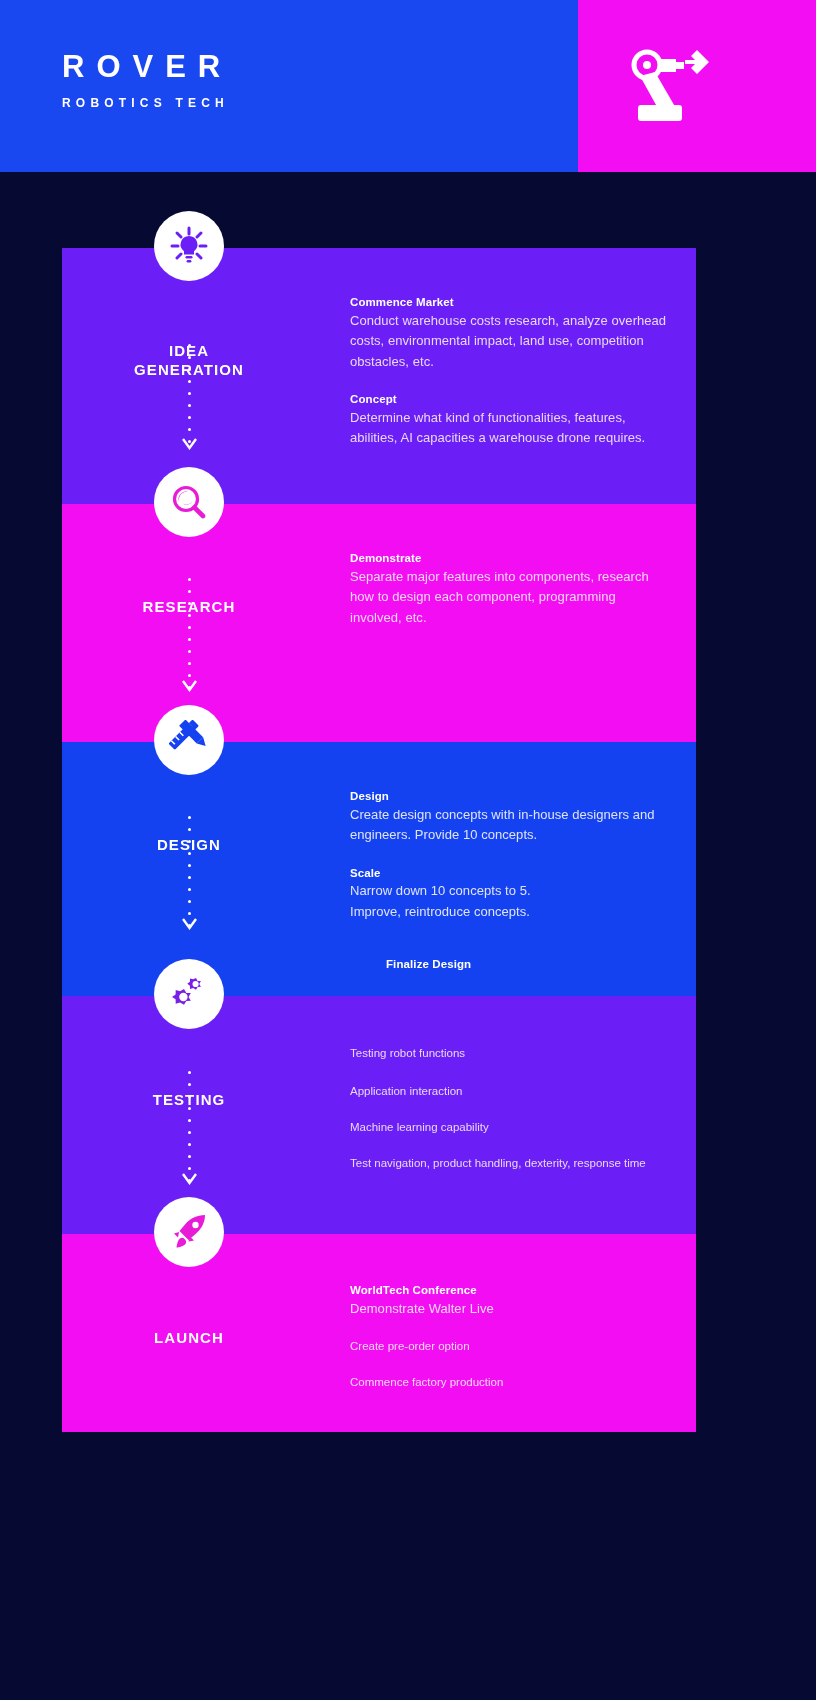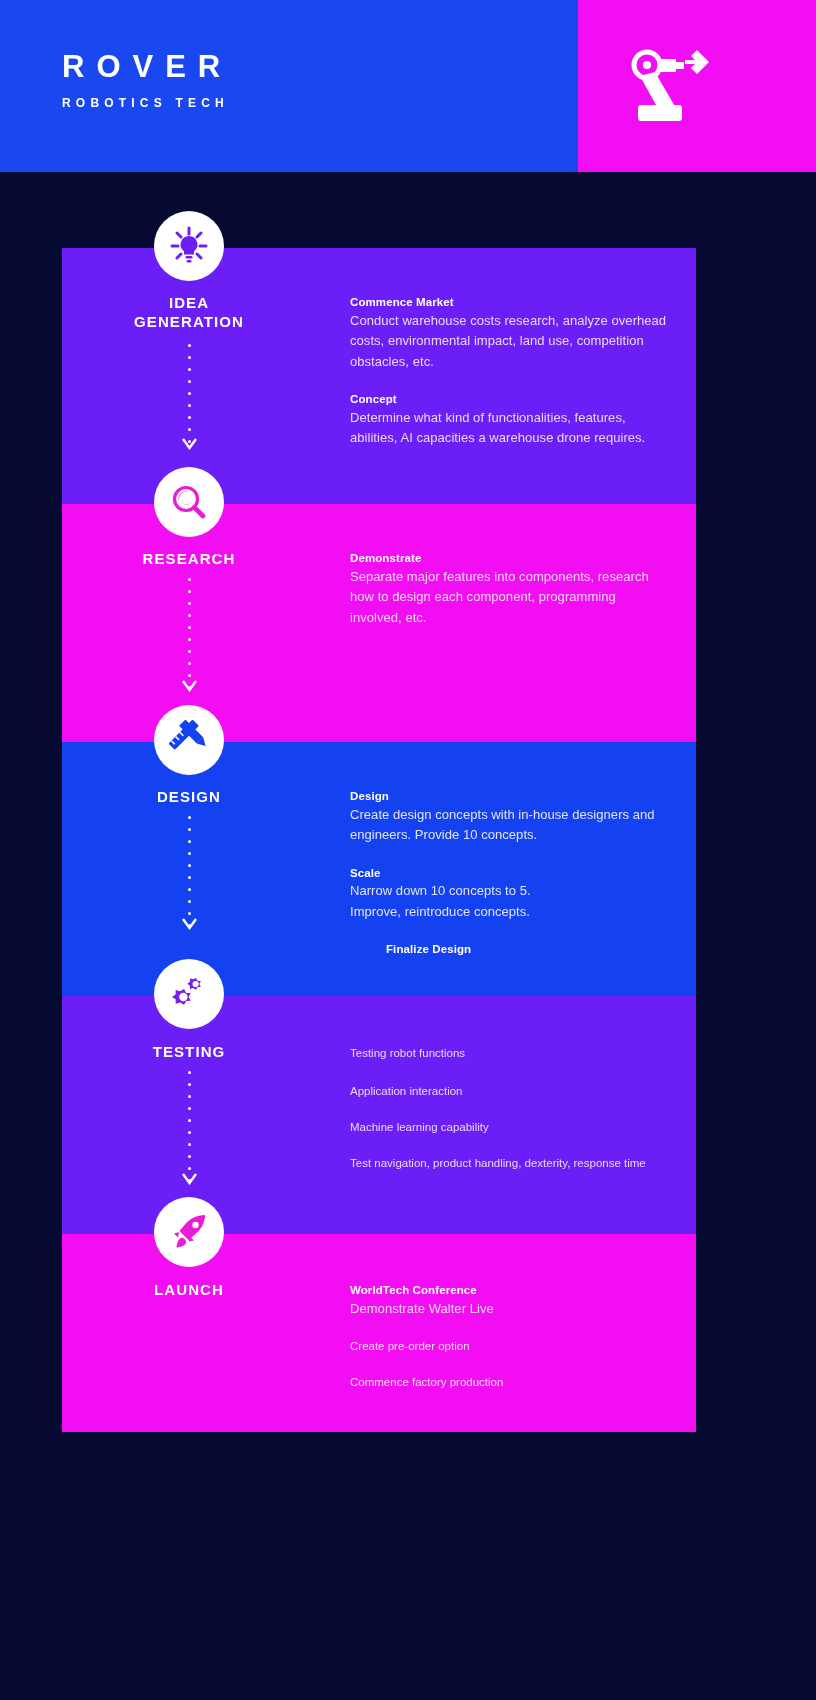--- a/index.html
+++ b/index.html
@@ -32,21 +32,21 @@
   .seg-research{ top:256px; height:238px;  background:#f20df2; }
   .seg-design  { top:494px; height:254px;  background:#1542f0; }
   .seg-testing { top:748px; height:238px;  background:#6b1ef5; }
   .seg-launch  { top:986px; height:198px;  background:#f20df2; }
 
   
   .node { position:absolute; width:70px; height:70px; border-radius:50%; background:#ffffff;
           display:flex; align-items:center; justify-content:center; z-index:5; }
   .node-label {
     position:absolute; width:250px; text-align:center; color:#ffffff;
-    font-size:15px; font-weight:bold; letter-spacing:1.1px; line-height:1.25; z-index:5;
+    font-size:15px; font-weight:bold; letter-spacing:1.1px; line-height:1.25; z-index:5;margin-top:48px;
   }
   .dots { position:absolute; width:3px; z-index:4; }
   .dots i {
     display:block; width:3px; height:3px; background:#ffffff; border-radius:50%;
     margin-bottom:9px;
   }
   .arrow { position:absolute; z-index:4; }
 
   
   .txtcol { position:absolute; left:288px; width:320px; z-index:5; }
@@ -213,21 +213,21 @@
   <div class="txtcol" style="top:540px;">
     <div class="blk">
       <div class="blk-h">Design</div>
       <div class="blk-p on-blue">Create design concepts with in-house designers and engineers. Provide 10 concepts.</div>
     </div>
     <div class="blk" style="margin-top:19px;">
       <div class="blk-h">Scale</div>
       <div class="blk-p on-blue" style="white-space:pre-line;">Narrow down 10 concepts to 5.
 Improve, reintroduce concepts.</div>
     </div>
-    <div class="blk" style="margin-top:19px;padding-left:36px;">
+    <div class="blk" style="margin-top:34px;padding-left:36px;">
       <div class="blk-h">Finalize Design</div>
     </div>
   </div>
 
   <div class="node" style="left:92px; top:711px;">
     <svg width="40" height="40" viewBox="0 0 40 40">
       <g fill="#7a1fe8">
         <path d="M27 4 l1.6 2.9 3.3 .1 -1.6 2.9 1.6 2.9 -3.3 .1 -1.6 2.9 -2.8 -1.7 -3.2 .9 -.1 -3.3 -2.6 -2 2.6 -2 .1 -3.3 3.2 .9 z"></path>
         <circle cx="26.6" cy="10" r="3.1" fill="#ffffff"></circle>
         <path d="M15 15 l2.3 3.9 4.5 .1 -2.2 3.9 2.2 3.9 -4.5 .1 -2.3 3.9 -3.9 -2.3 -4.4 1.2 -.1 -4.5 -3.6 -2.3 3.6 -2.3 .1 -4.5 4.4 1.2 z"></path>

